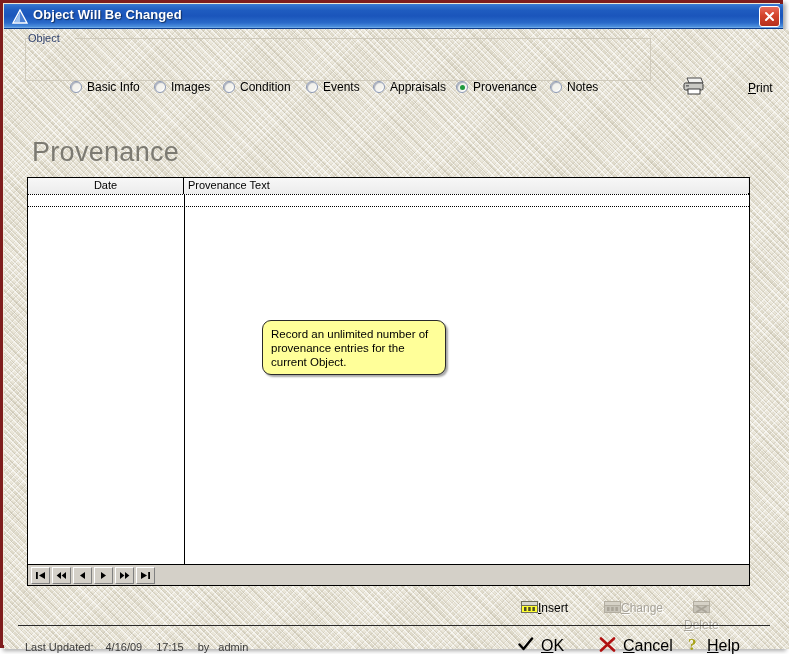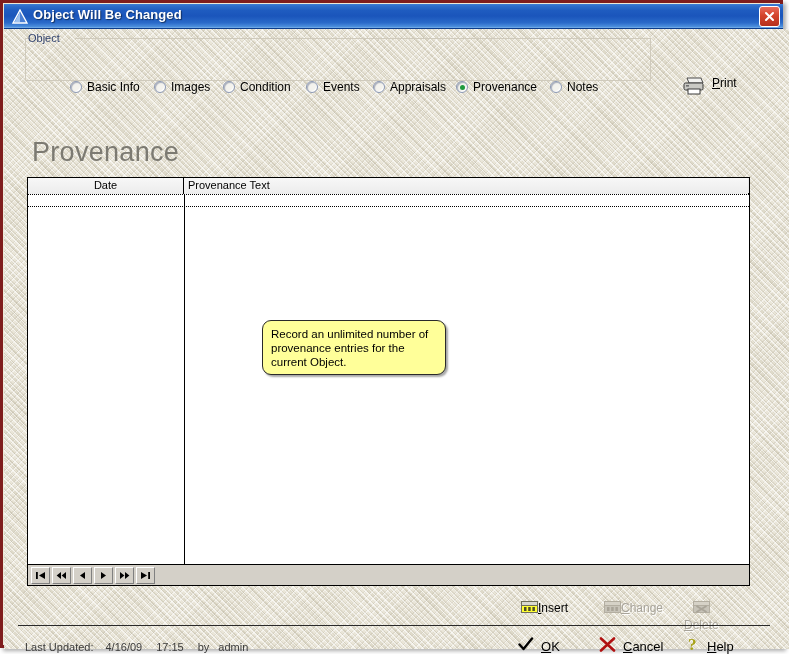--- a/index.html
+++ b/index.html
@@ -136,22 +136,23 @@
   }
   .radio-label {
     margin-left: 5px;
     font-size: 12px;
     color: #000000;
   }
 
   
   #print-button {
     position: absolute; left: 678px; top: 47px;
-    display: flex; align-items: flex-start;
-    cursor: pointer;
+    display: flex; align-items: center;
+    cursor: pointer;
+    gap: 36px;
   }
   #print-label {
     margin-left: 6px;
     font-size: 12px;
     color: #000;
   }
   .ul { text-decoration: underline; }
 
   
   #page-title {
@@ -271,21 +272,21 @@
 
   .dlg-btn {
     position: absolute;
     top: 607px;
     height: 20px;
     display: flex;
     align-items: center;
     cursor: pointer;
     white-space: nowrap;
   }
-  .dlg-label { margin-left: 7px; font-size: 13px; color: #000; }
+  .dlg-label { margin-left: 7px; font-size: 16px; color: #000; }
 
   
   #tooltip {
     position: absolute;
     left: 258px; top: 291px;
     width: 184px; height: 55px;
     background: #ffff99;
     border: 1px solid #2a2a2a;
     border-radius: 9px;
     box-sizing: border-box;

